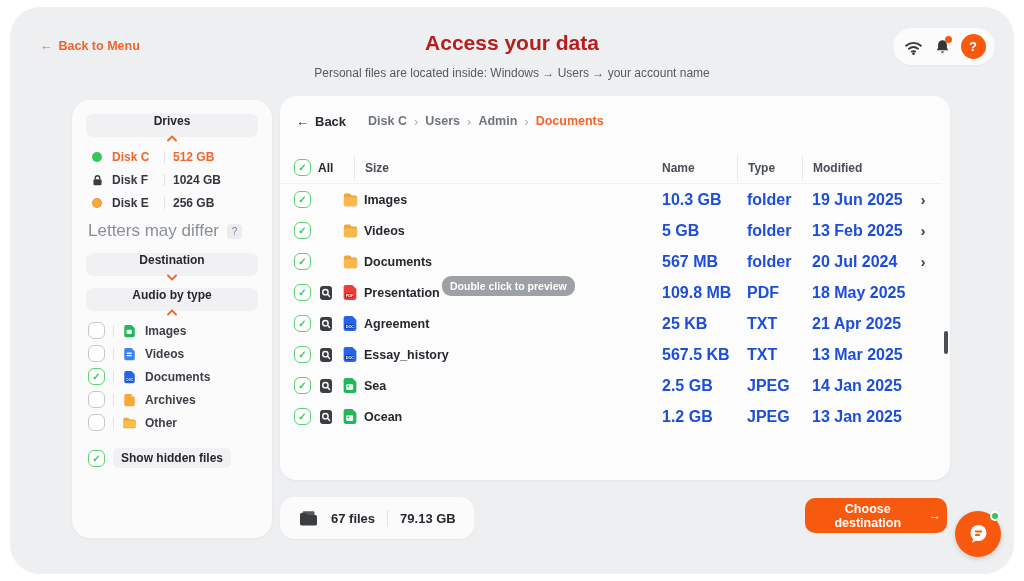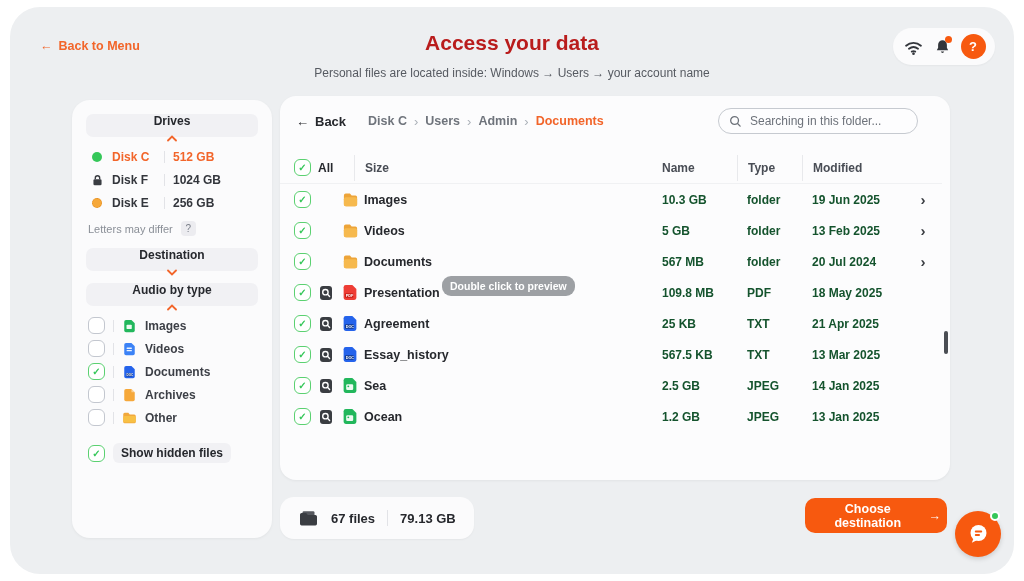--- a/index.html
+++ b/index.html
@@ -22,21 +22,21 @@
   .sec-head .t{font-size:12px;font-weight:700;color:#26282d;}
   .drive-row{display:flex;align-items:center;height:23px;gap:8px;padding:0 4px;cursor:pointer;}
   .d-ico{width:14px;display:flex;justify-content:center;}
   .d-name{font-size:12px;font-weight:600;color:#33363c;width:44px;}
   .sep{width:1px;height:12px;background:#e2e3e7;}
   .d-size{font-size:12px;font-weight:600;color:#33363c;}
   .drive-row.active .d-name,.drive-row.active .d-size{color:#f2652a;}
   .dot{width:10px;height:10px;border-radius:50%;display:inline-block;}
   .dotted{width:10px;height:10px;border-radius:50%;display:inline-block;background:#f6a83a;border:1.5px dotted #e18a1c;}
   .note-row{display:flex;align-items:center;gap:8px;margin:7px 2px 10px;}
-  .note-txt{font-size:11px;color:#8a8f97;}
+  .note-txt{font-size:17px;color:#8a8f97;}
   .note-badge{width:15px;height:15px;border-radius:4px;background:#ececf0;color:#7b808a;font-size:10px;display:flex;align-items:center;justify-content:center;cursor:pointer;}
   .filter-row{display:flex;align-items:center;height:23px;gap:8px;padding:0 2px;cursor:pointer;}
   .cb{width:17px;height:17px;border-radius:6px;border:1.5px solid #c3c7cf;background:#fff;display:flex;align-items:center;justify-content:center;font-size:10px;font-weight:700;color:transparent;flex:0 0 auto;cursor:pointer;}
   .cb.on{border-color:#5bd171;color:#35c759;}
   .f-ico{width:15px;display:flex;justify-content:center;}
   .f-label{font-size:12px;font-weight:600;color:#3c3f46;}
   .hidden-row{display:flex;align-items:center;gap:8px;margin-top:14px;padding:0 2px;}
   .hidden-label{background:#f1f1f4;border-radius:6px;padding:3px 8px;font-size:12px;font-weight:700;color:#26282d;}
 
   
@@ -51,21 +51,21 @@
   .search input{border:0;outline:0;background:transparent;font-size:12px;color:#44484f;width:100%;font-family:"Liberation Sans",sans-serif;}
   .search input::placeholder{color:#6d727a;}
   .grid{display:grid;grid-template-columns:24px 24px 22px 1fr 85px 65px 102px 18px;align-items:center;padding:0 10px 0 14px;}
   .thead{position:absolute;left:0;right:8px;top:56px;height:32px;border-bottom:1px solid #f0f1f3;}
   .th{font-size:12px;font-weight:600;color:#494d55;}
   .th.bordered{border-left:1px solid #e8e9ec;padding-left:10px;height:26px;display:flex;align-items:center;margin-left:-10px;}
   .all-label{grid-column:2/4;font-size:12px;font-weight:700;color:#26282d;}
   .tbody{position:absolute;left:0;right:8px;top:88px;}
   .trow{height:31px;cursor:pointer;}
   .cell-name{font-size:12.5px;font-weight:600;color:#26282d;display:flex;align-items:center;gap:9px;}
-  .cell-val{font-size:12px;font-weight:600;color:#14532d;}
+  .cell-val{font-size:16px;font-weight:600;color:#1d4ed8;}
   .chev{color:#3c3f44;font-size:15px;font-weight:700;text-align:center;cursor:pointer;}
   .tooltip{position:absolute;left:162px;top:180px;background:rgba(133,136,141,.8);color:#fff;font-size:10.5px;font-weight:600;padding:4px 8px;border-radius:9px;white-space:nowrap;}
   .vscroll{position:absolute;right:2px;top:235px;width:4px;height:23px;background:#4b4e54;border-radius:2px;cursor:grab;}
 
   
   .stats{position:absolute;left:270px;top:490px;height:42px;background:#fbfbfc;border-radius:14px;display:flex;align-items:center;gap:12px;padding:0 18px;box-shadow:0 1px 2px rgba(0,0,0,.04);}
   .stats .txt{font-size:13px;font-weight:700;color:#26282d;}
   .cta{position:absolute;left:795px;top:491px;width:142px;height:35px;background:#f7590f;border:0;border-radius:10px;color:#fff;font-size:12.5px;font-weight:700;display:flex;align-items:center;justify-content:center;gap:4px;cursor:pointer;font-family:"Liberation Sans",sans-serif;}
   .fab{position:absolute;left:945px;top:504px;width:46px;height:46px;border-radius:50%;background:#f7590f;display:flex;align-items:center;justify-content:center;cursor:pointer;box-shadow:0 2px 5px rgba(0,0,0,.15);}
   .fab-dot{position:absolute;right:1px;top:0px;width:10px;height:10px;border-radius:50%;background:#35c759;border:2px solid #fff;}
@@ -227,29 +227,20 @@
         </span>
         <span class="crumbs">
             <span class="crumb">Disk C</span>
             <span class="crumb-sep">›</span>
             <span class="crumb">Users</span>
             <span class="crumb-sep">›</span>
             <span class="crumb">Admin</span>
             <span class="crumb-sep">›</span>
             <span class="crumb active">Documents</span>
           </span>
-        <span class="search">
-          <span style="display:inline-flex">
-              <svg width="13" height="13" viewBox="0 0 14 14">
-                <circle cx="6" cy="6" r="4.2" stroke="#6d727a" stroke-width="1.4" fill="none"></circle>
-                <path d="M9.2 9.2 12 12" stroke="#6d727a" stroke-width="1.4" stroke-linecap="round"></path>
-              </svg>
-            </span>
-          <input placeholder="Searching in this folder..." style="">
-        </span>
       </div>
 
       <div class="thead grid">
         <span class="cb on" id="all-cb">✓</span>
         <span class="all-label">All</span>
         <span class="th bordered">Size</span>
         <span class="th">Name</span>
         <span class="th bordered">Type</span>
         <span class="th bordered">Modified</span>
         <span></span>

